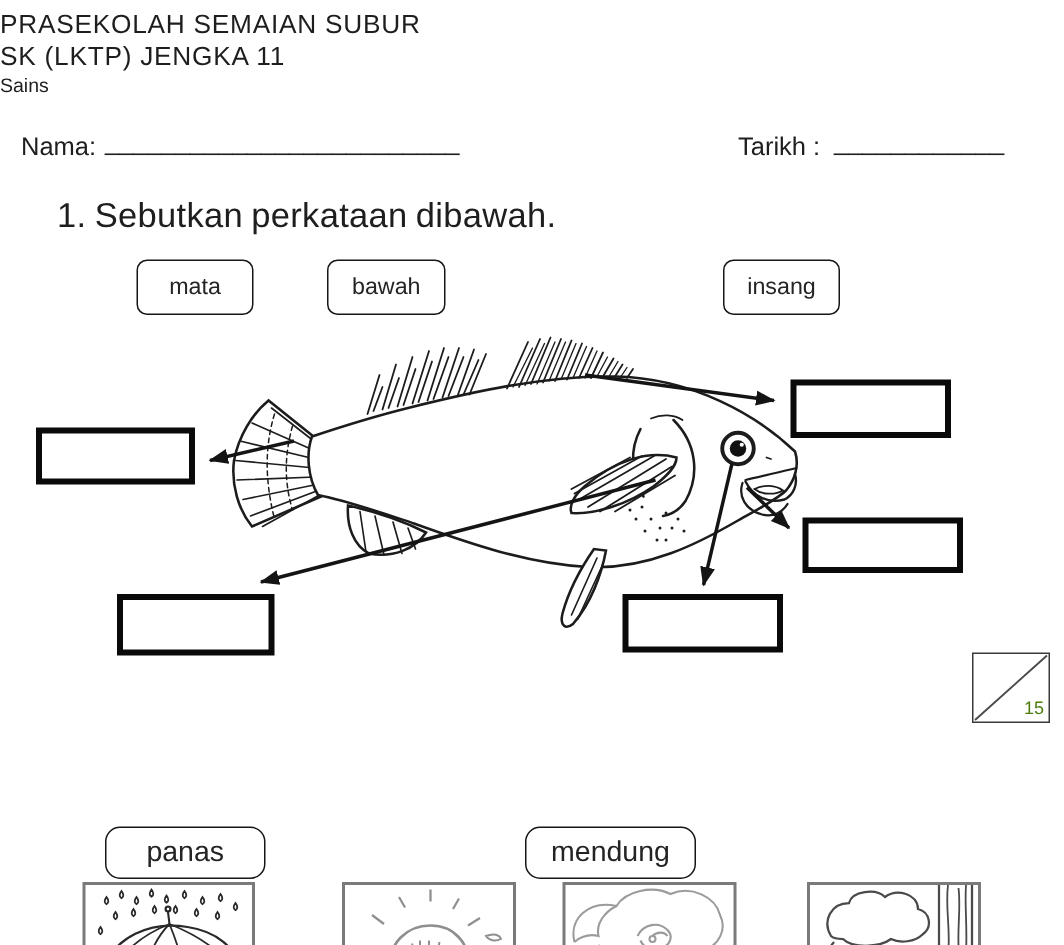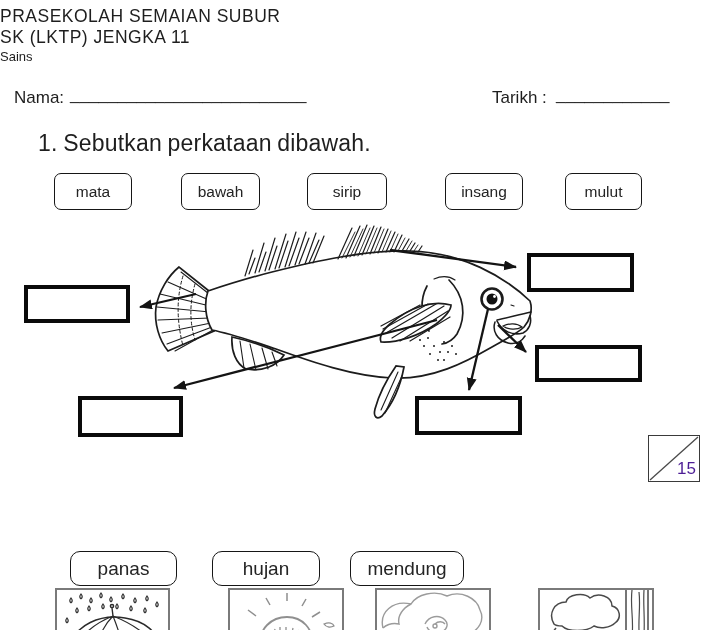--- a/index.html
+++ b/index.html
@@ -15,27 +15,27 @@
   .name-blank{position:absolute;left:70px;top:-3px;letter-spacing:0px;}
   .date-label{position:absolute;left:492px;top:0;}
   .date-blank{position:absolute;left:556px;top:-3px;}
   .q-instr{position:absolute;font-size:23px;letter-spacing:.2px;word-spacing:-1px;}
   #q1i{left:38px;top:130px;}
   #q2i{left:40px;top:488px;font-size:18.5px;}
   .chip{
     position:absolute;display:flex;align-items:center;justify-content:center;
     border:1.7px solid #161616;background:#fff;color:#242424;
   }
-  .chip.q1{top:173px;height:35px;border-radius:7px;font-size:15.5px;}
+  .chip.q1{top:173px;height:35px;border-radius:7px;font-size:15.5px;margin-left:37px;}
   .chip.q2{top:527px;height:33px;border-radius:10px;font-size:19px;margin-top:24px;}
   .ansbox{position:absolute;border:4px solid #0a0a0a;background:#fff;}
   .figure{position:absolute;left:0;top:0;width:709px;height:630px;pointer-events:none;}
   .scorebox{position:absolute;left:648px;top:435px;width:50px;height:45px;border:1.6px solid #3a3a3a;background:#fff;}
   .scorebox svg{position:absolute;left:0;top:0;}
-  .score-num{position:absolute;right:3px;bottom:2px;font-size:17px;color:#4c1d95;}
+  .score-num{position:absolute;right:3px;bottom:2px;font-size:12px;color:#4d7c0f;}
   .picbox{position:absolute;top:588px;height:58px;border:2px solid #7a7a7a;background:#fff;overflow:hidden;}
   .picbox svg{display:block;}
 </style>
 </head>
 <body>
 
 <div class="page">
 
   <div class="hdr">
     <div class="l1">PRASEKOLAH SEMAIAN SUBUR</div>
@@ -47,23 +47,21 @@
     <span class="name-label">Nama:</span>
     <span class="name-blank">_________________________</span>
     <span class="date-label">Tarikh :</span>
     <span class="date-blank">____________</span>
   </div>
 
   <div id="q1i" class="q-instr">1. Sebutkan perkataan dibawah.</div>
 
   <div class="chip q1" style="left:54px;width:76px">mata</div>
   <div class="chip q1" style="left:181px;width:77px">bawah</div>
-  <div class="chip q1" style="left:307px;width:78px">sirip</div>
   <div class="chip q1" style="left:445px;width:76px">insang</div>
-  <div class="chip q1" style="left:565px;width:75px">mulut</div>
 
   <svg class="figure" viewBox="0 0 709 630">
     <defs>
       <marker id="ah" markerUnits="userSpaceOnUse" markerWidth="15" markerHeight="12" refX="12" refY="5" orient="auto">
         <path d="M0 0 L13 5 L0 10 Z" fill="#141414"></path>
       </marker>
     </defs>
     <g stroke="#1c1c1c" fill="none" stroke-width="1.7" stroke-linecap="round">
 
       <path fill="#ffffff" d="M209 291 L179 267 C168 276,159 291,156 307 C154 323,159 340,168 351 L214 331 C208 318,207 303,209 291 Z"></path>
@@ -132,21 +130,20 @@
 
   <div class="scorebox">
     <svg width="50" height="45" viewBox="0 0 50 45">
       <line x1="1" y1="44" x2="49" y2="1" stroke="#4a4a4a" stroke-width="1.3"></line>
     </svg>
     <span class="score-num">15</span>
   </div>
 
 
   <div class="chip q2" style="left:70px;width:105px">panas</div>
-  <div class="chip q2" style="left:212px;width:106px">hujan</div>
   <div class="chip q2" style="left:350px;width:112px">mendung</div>
 
   <div class="picbox" style="left:55px;width:111px">
     <svg width="111" height="58" viewBox="0 0 111 58">
       <g stroke="#2a2a2a" fill="none" stroke-width="1.5">
         <path d="M12 58 C18 34,44 24,68 28 C88 31,100 42,103 56"></path>
         <path stroke-width="1.2" d="M56 26 C48 34,42 46,40 58 M56 26 C60 36,64 48,66 58 M56 26 C36 34,24 46,18 58 M56 26 C76 34,90 44,98 56"></path>
         <path stroke-width="1.4" d="M56 26 L55 18"></path>
         <circle cx="55" cy="16" r="1.6"></circle>
       </g>

